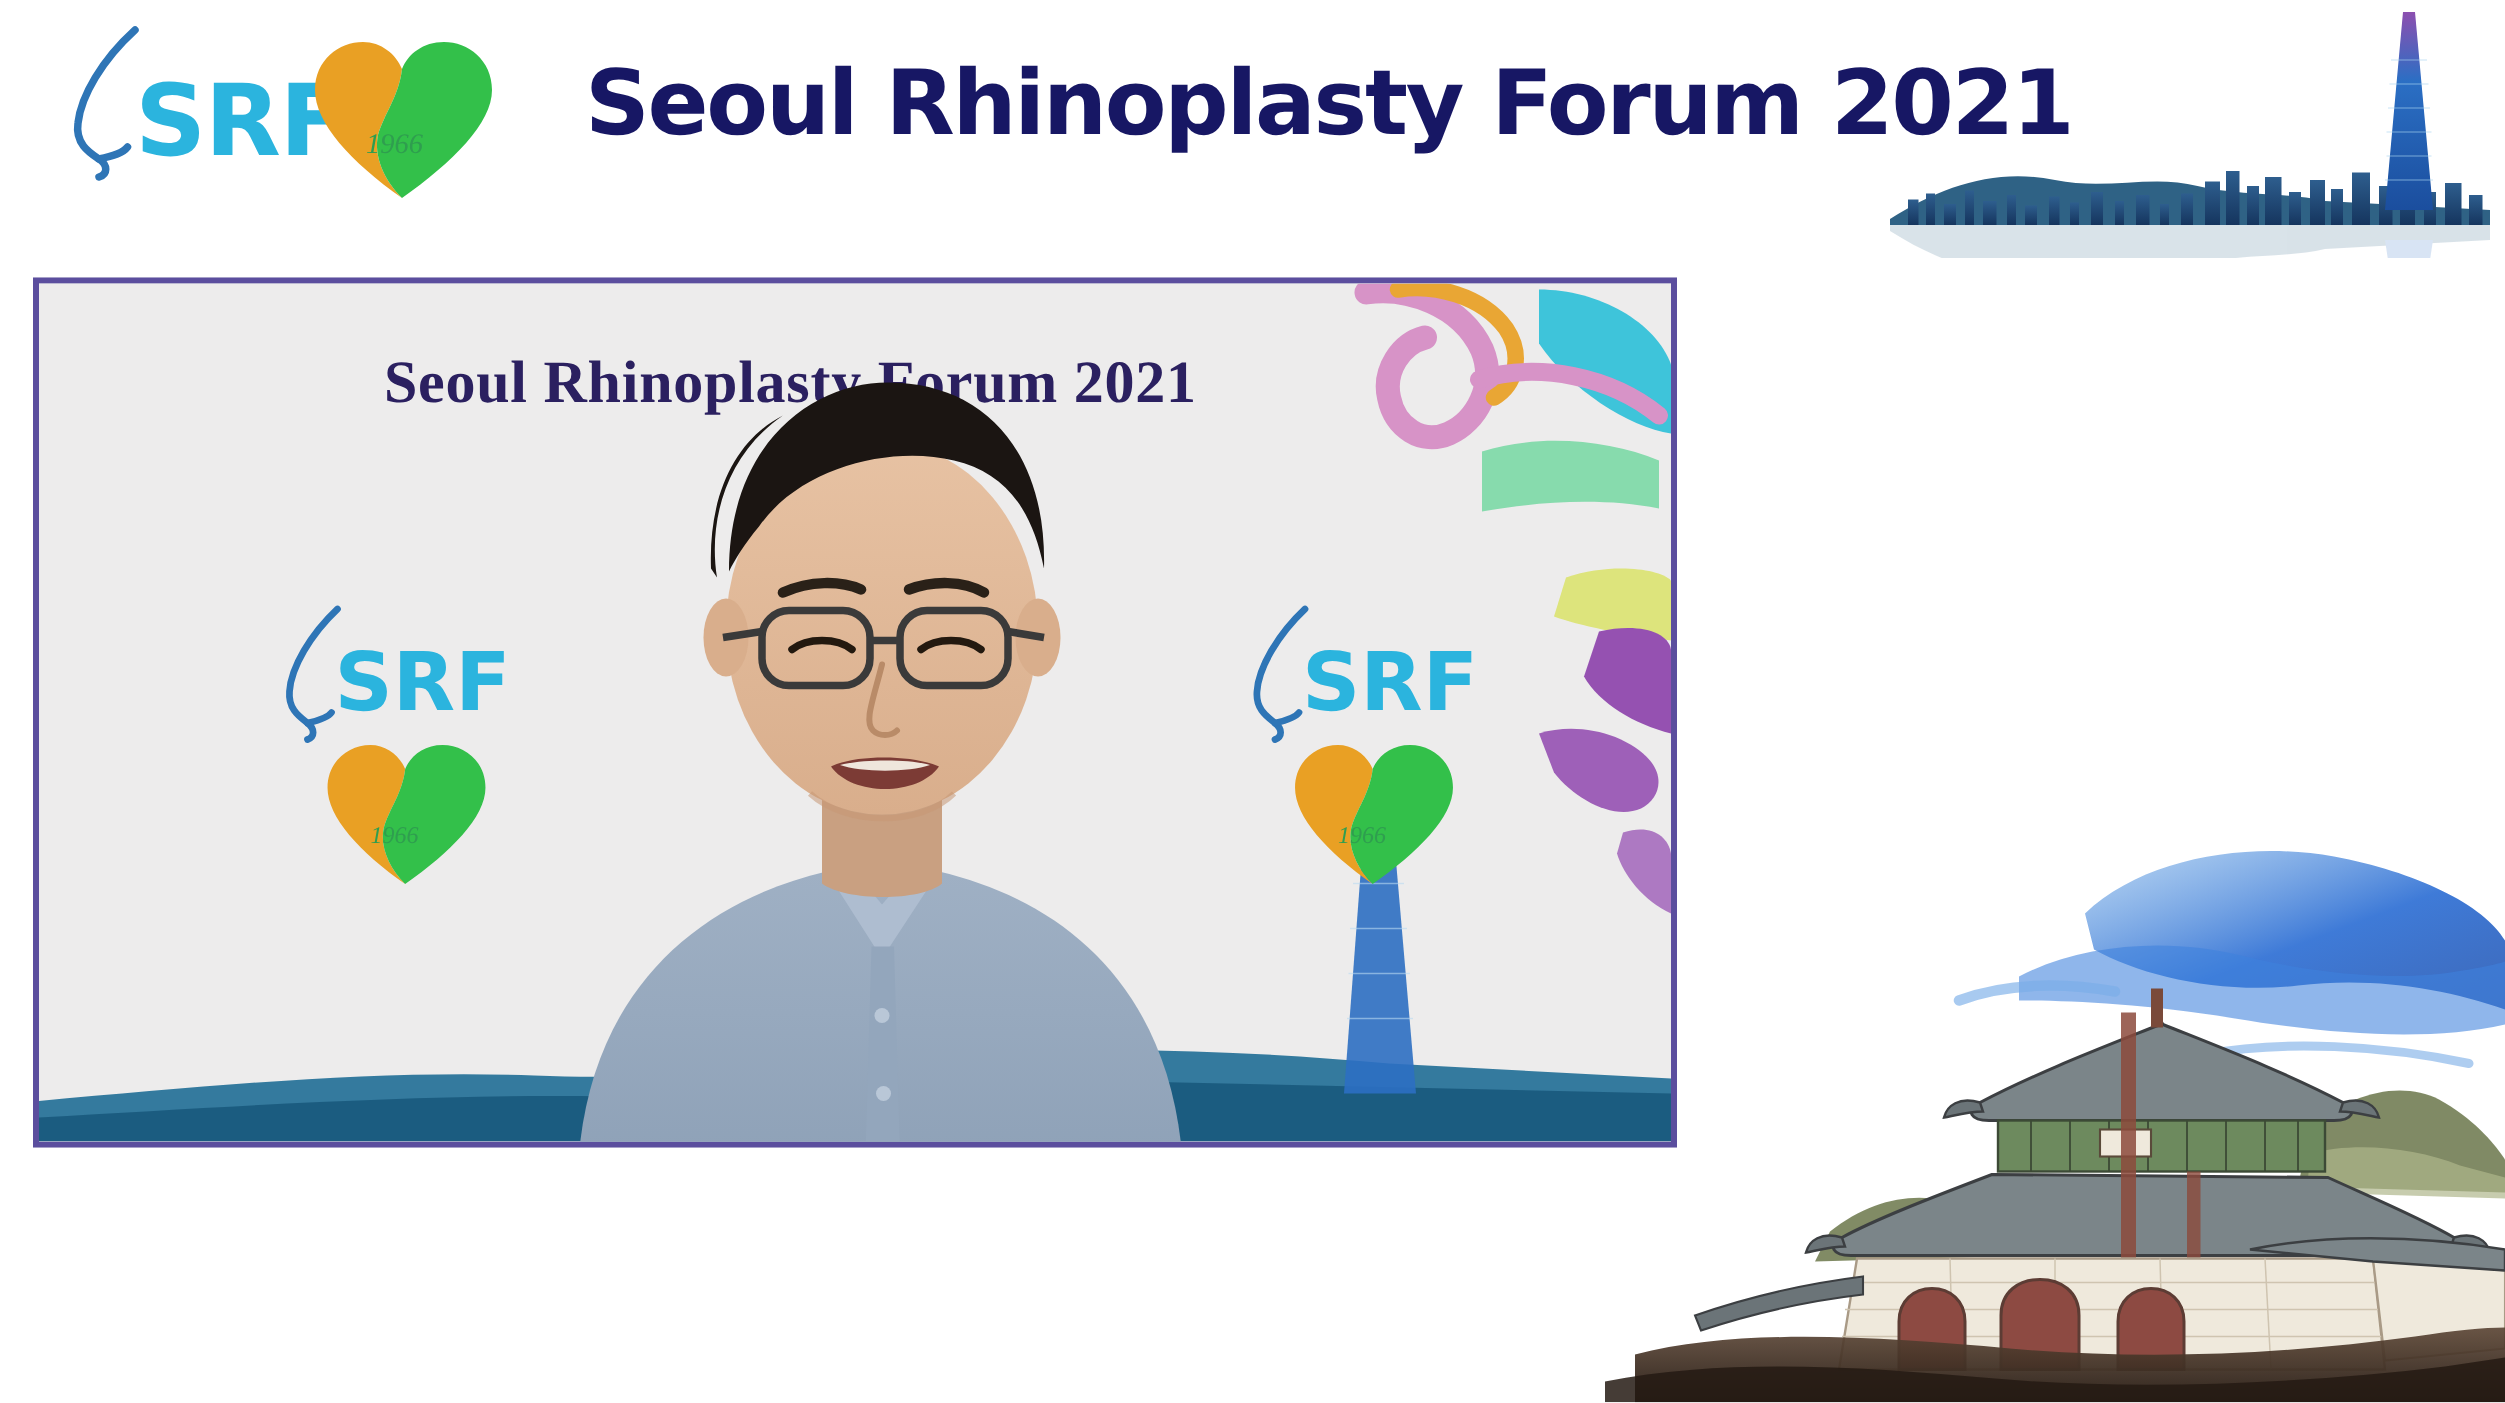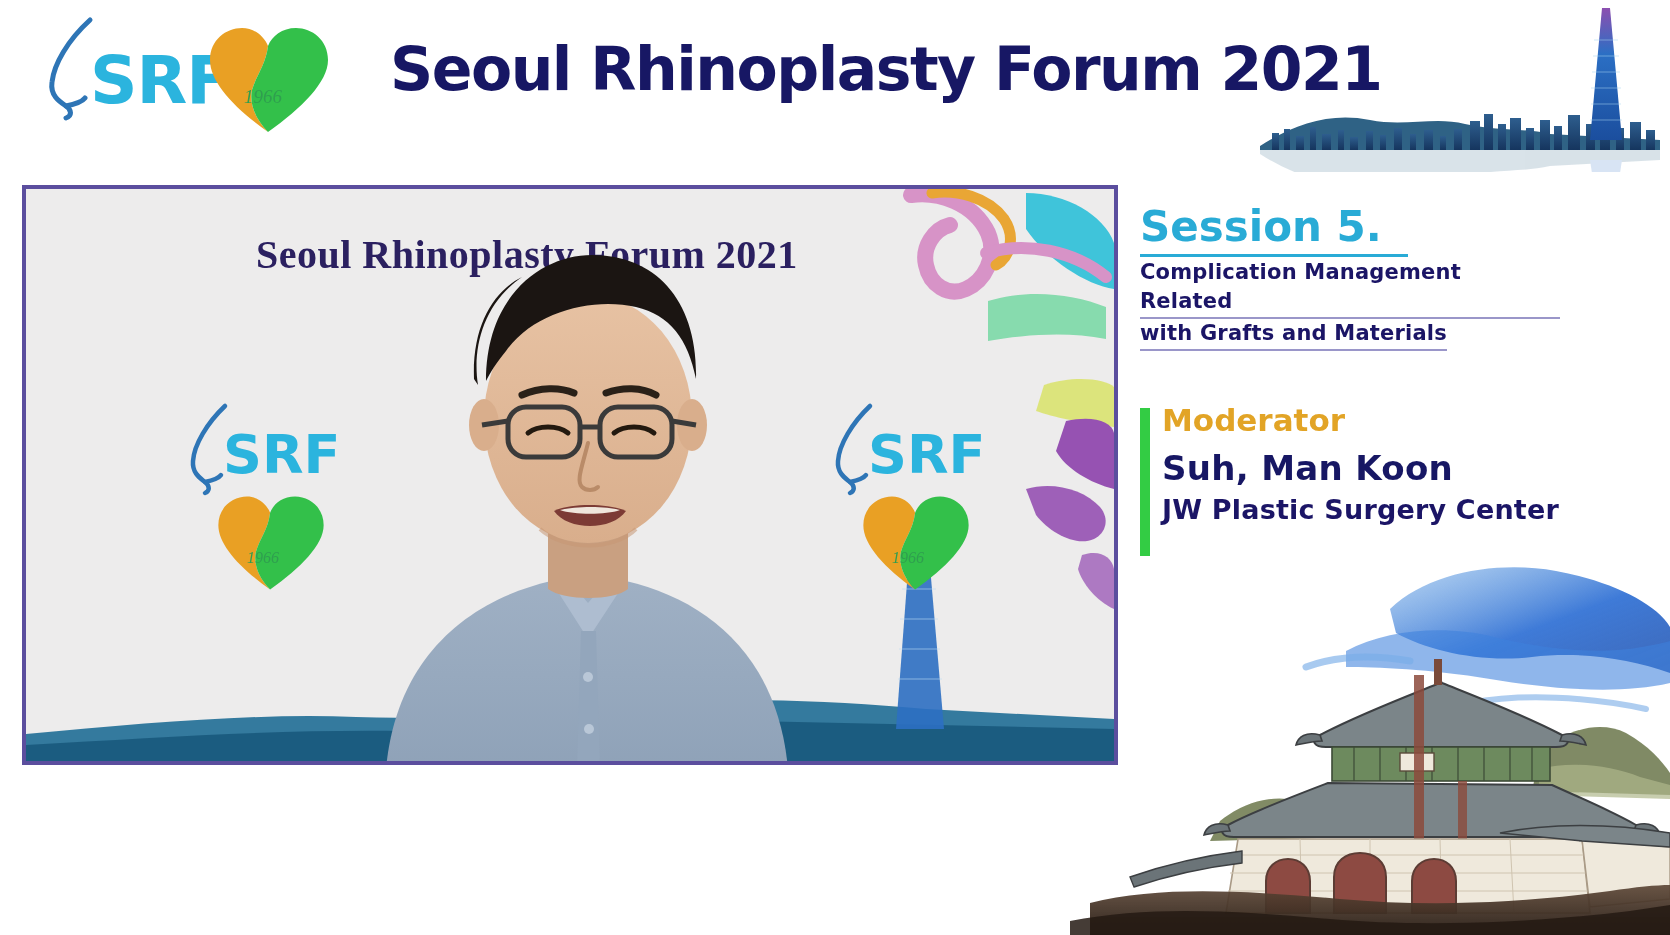--- a/index.html
+++ b/index.html
@@ -359,35 +359,20 @@
         <path d="M262 214 C256 238, 250 252, 256 258 C260 262, 268 262, 272 258" stroke="#B98B68" stroke-width="4" fill="none" stroke-linecap="round"></path>
 
         <path d="M228 282 C244 274, 282 274, 300 282 C286 302, 242 302, 228 282 Z" fill="#7C3B35"></path>
         <path d="M234 281 C250 277, 280 277, 294 281 C280 286, 248 286, 234 281 Z" fill="#EFE6DC"></path>
 
         <path d="M214 300 C238 322, 288 322, 310 300" stroke="#C79874" stroke-width="4" fill="none" opacity="0.55"></path>
       </svg>
     </div>
   </div>
 
-  <div id="sidebar">
-
-    <div id="session-label">Session 5.</div>
-    <div id="session-rule"></div>
-
-    <div id="session-topic">
-      <span class="topic-line">Complication Management Related</span>
-      <span class="topic-line">with Grafts and Materials</span>
-    </div>
-
-    <div id="mod-bar"></div>
-    <div id="mod-role">Moderator</div>
-    <div id="mod-name">Suh, Man Koon</div>
-    <div id="mod-affil">JW Plastic Surgery Center</div>
-  </div>
 
   <div id="palace">
     <svg width="600" height="380" viewBox="0 0 600 380">
       <defs>
         <linearGradient id="cloudg" x1="0" y1="0" x2="1" y2="1">
           <stop offset="0%" stop-color="#7FB3E8" stop-opacity="0.55"></stop>
           <stop offset="55%" stop-color="#2E6FD4" stop-opacity="0.92"></stop>
           <stop offset="100%" stop-color="#1C4FAE" stop-opacity="0.85"></stop>
         </linearGradient>
         <linearGradient id="groundg" x1="0" y1="0" x2="0" y2="1">

